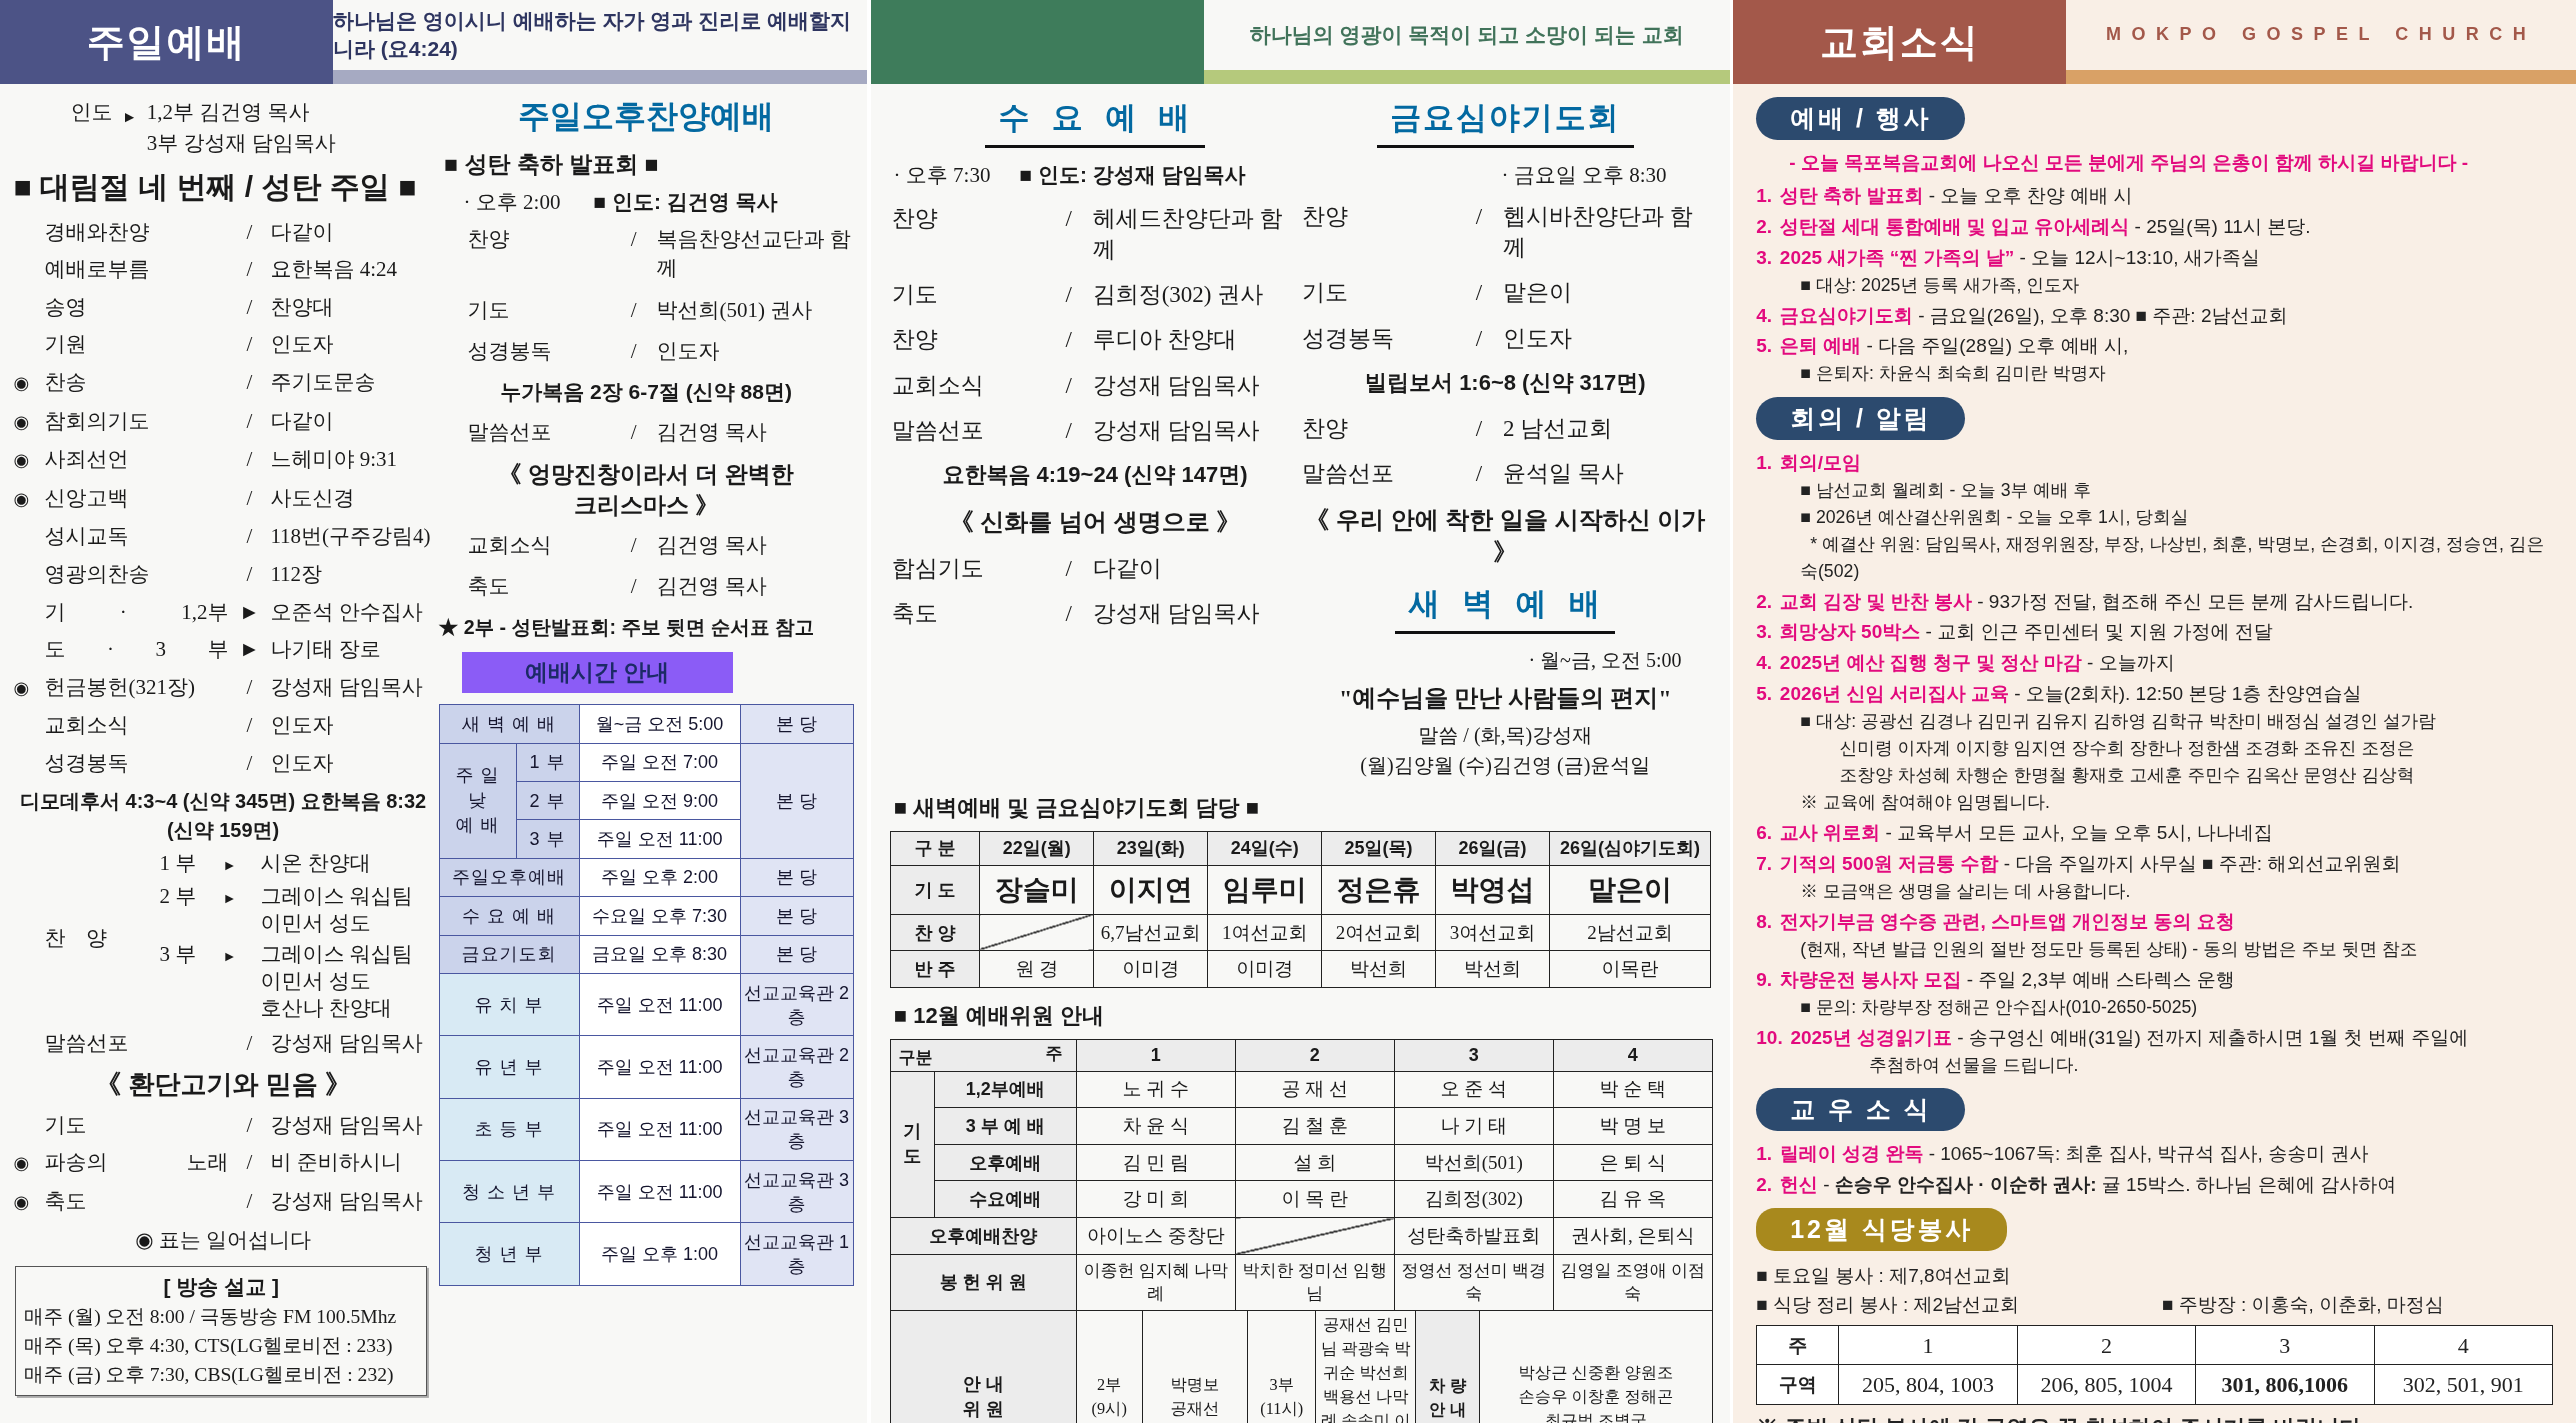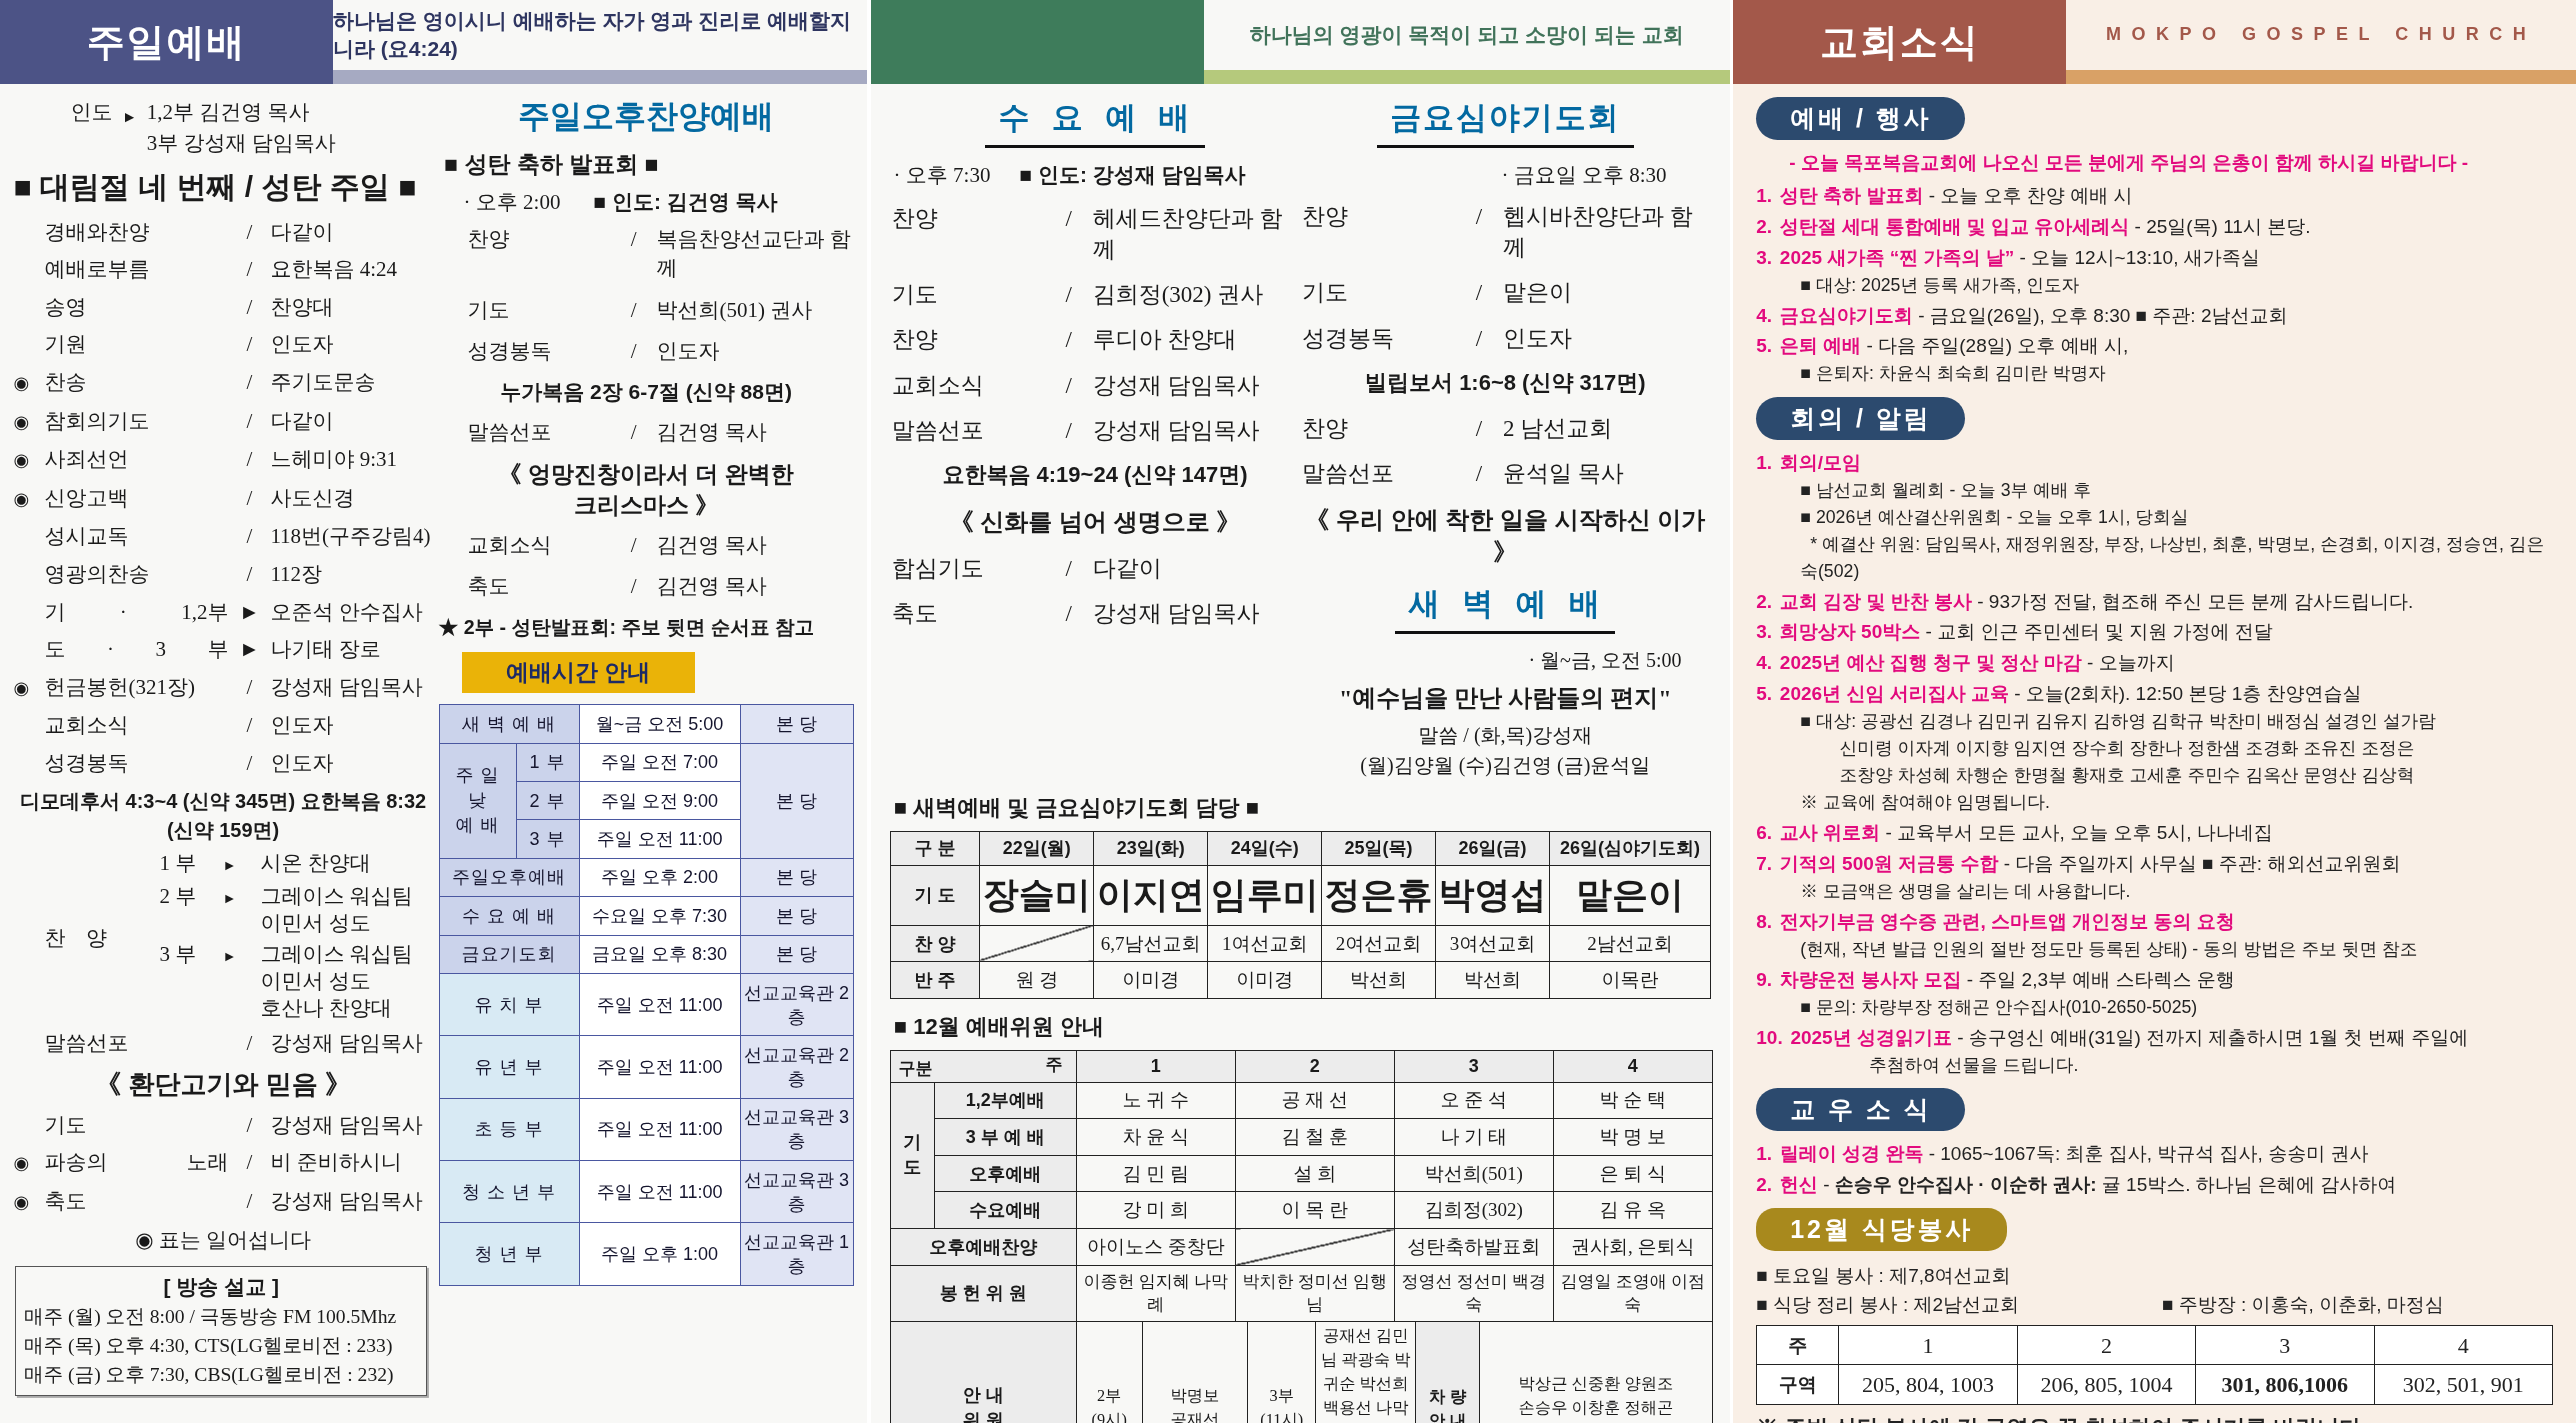--- a/index.html
+++ b/index.html
@@ -65,22 +65,22 @@
   .arow{display:flex;align-items:baseline;margin-bottom:12.4px;line-height:29px;}
   .alabel{width:143px;text-align-last:justify;margin-left:29px;}
   .asep{width:46px;text-align:center;}
   .aval{flex:1;white-space:pre-line;}
   .aft-script{font-family:"Liberation Sans", sans-serif;font-weight:bold;text-align:center;
               font-size:21px;margin:1.9px 0 11.5px 0;}
   .aft-sermon{font-family:"Liberation Sans", sans-serif;font-weight:bold;text-align:center;
               font-size:23px;white-space:pre-line;line-height:31px;margin:0 0 9.6px 0;}
   .aft-note{font-family:"Liberation Sans", sans-serif;font-weight:bold;font-size:19.6px;margin:5.7px 0 11.5px 0;}
 
-  .ttitle{background:#eab308;color:#1c2a66;font-family:"Liberation Sans", sans-serif;font-weight:bold;
-          width:233px;text-align:center;font-size:23px;padding:4.8px 0;margin:7.7px 0 11.5px 23px;}
+  .ttitle{background:#8b5cf6;color:#1c2a66;font-family:"Liberation Sans", sans-serif;font-weight:bold;
+          width:271px;text-align:center;font-size:23px;padding:4.8px 0;margin:7.7px 0 11.5px 23px;}
   table.ttable{border-collapse:collapse;width:100%;table-layout:fixed;
                font-family:"Liberation Sans", sans-serif;font-size:18px;}
   table.ttable td{border:1.9px solid #4a57a0;text-align:center;padding:6.7px 1.9px;color:#15152e;}
   .tl{background:#cbd3eb;letter-spacing:1px;}
   .tl.kid{background:#d8eaf4;}
   .tl.day{white-space:pre-line;line-height:25px;}
   .tt{background:#ffffff;}
   .tp{background:#e0e4f4;}
 
   
@@ -105,21 +105,21 @@
   .dawn-theme{text-align:center;font-weight:bold;font-size:24px;margin-bottom:5.7px;}
   .dawn-line{text-align:center;font-size:20px;line-height:30px;}
   .mcaption{font-family:"Liberation Sans", sans-serif;font-weight:bold;font-size:22px;
             margin:13.4px 0 7.7px 23px;}
   table.dtable,table.ctable{border-collapse:collapse;width:821px;margin-left:19px;table-layout:fixed;
           font-family:"Liberation Serif", serif;font-size:19px;}
   table.dtable td,table.dtable th,table.ctable td,table.ctable th{
           border:1.9px solid #222;text-align:center;padding:4.8px 1.9px;}
   .ghead th{background:#ececec;font-family:"Liberation Sans", sans-serif;font-size:18px;}
   .rl{background:#ececec;font-family:"Liberation Sans", sans-serif;font-weight:bold;font-size:18px;}
-  td.bigname{font-size:36px;font-weight:bold;font-family:"Liberation Sans", sans-serif;}
+  td.bigname{font-size:28px;font-weight:bold;font-family:"Liberation Sans", sans-serif;}
   .diag{background-image:linear-gradient(to bottom right,transparent 48.5%,#333 48.5%,#333 51%,transparent 51%);}
   .corner{position:relative;background:#ececec;
           background-image:linear-gradient(to bottom right,#ececec 48.9%,#333 48.9%,#333 50.9%,#ececec 50.9%);}
   .c-tl{position:absolute;left:7.7px;bottom:1.9px;font-weight:bold;font-size:17px;font-family:"Liberation Sans", sans-serif;}
   .c-tr{position:absolute;right:13.4px;top:1.9px;font-weight:bold;font-size:17px;font-family:"Liberation Sans", sans-serif;}
   .vlabel{white-space:pre-line;line-height:25px;}
   .ushcell{padding:0 !important;}
   .ushflex{display:flex;align-items:stretch;min-height:88px;}
   .ubox{border-right:1.9px solid #222;display:flex;align-items:center;justify-content:center;
         white-space:pre-line;font-size:16.3px;line-height:24px;padding:1.9px 2.9px;}

